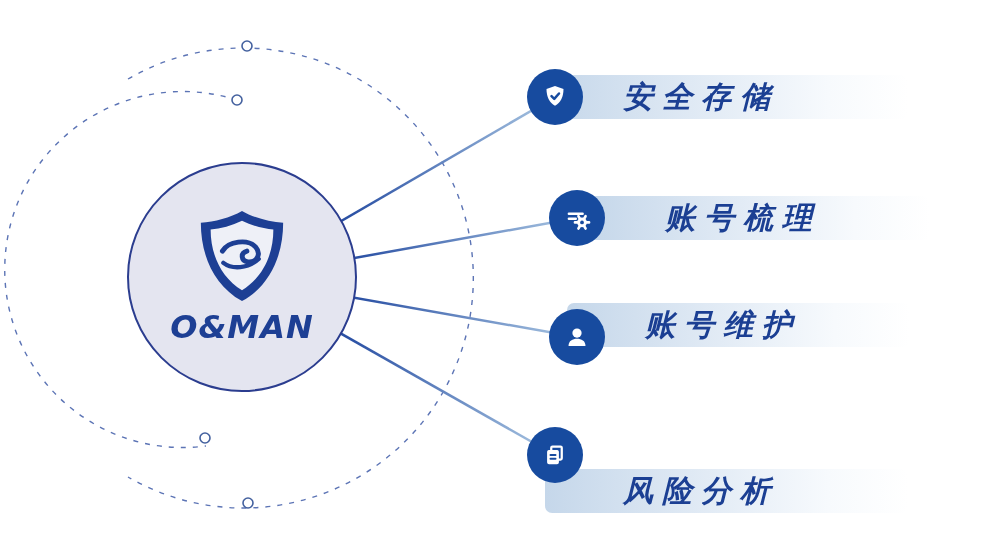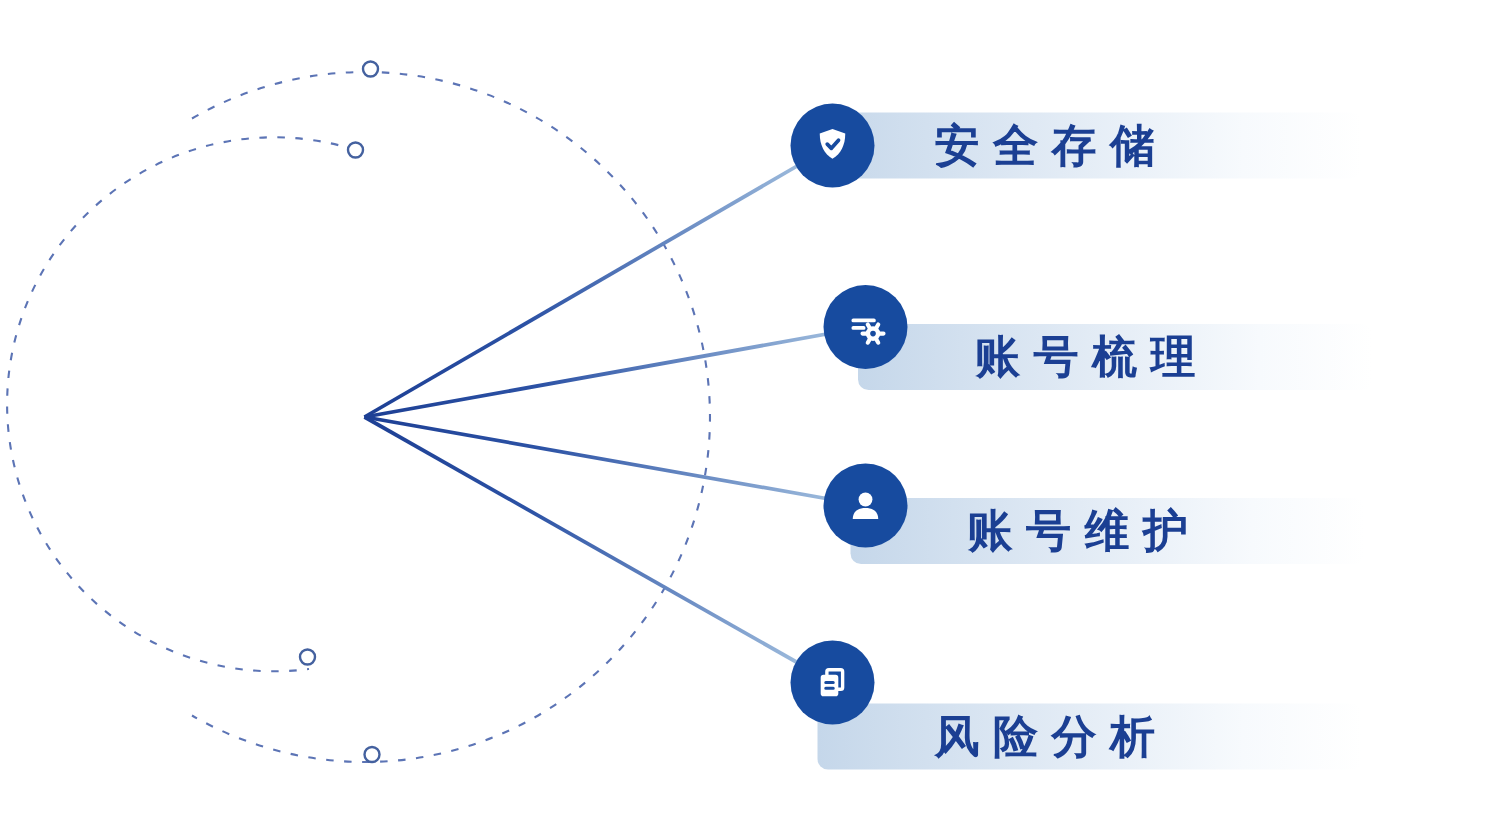--- a/index.html
+++ b/index.html
@@ -17,31 +17,31 @@
   .logo-text{
     font-size:32px;font-weight:bold;font-style:italic;color:#1d3f94;
     letter-spacing:1px;margin-top:2px;
   }
 
   
   .pill{
     position:absolute;height:44px;box-sizing:border-box;border-radius:7px;
     background:linear-gradient(90deg,#c5d7ea 0%,#dfe9f4 40%,#f7fafd 78%,#ffffff 100%);
     display:flex;align-items:center;padding-left:78px;
-    font-size:30px;font-weight:bold;color:#1b3f93;letter-spacing:9px;
+    font-size:30px;font-weight:bold;color:#1b3f93;letter-spacing:9px;font-style:italic;
   }
   .icon-circle{
     position:absolute;width:56px;height:56px;border-radius:50%;
     background:#174b9f;display:flex;align-items:center;justify-content:center;
   }
   .f1-pill{left:545px;top:75px;width:363px;}
   .f1-icon{left:527px;top:69px;}
-  .f2-pill{left:572px;top:196px;width:343px;margin-top:20px;}
+  .f2-pill{left:587px;top:196px;width:343px;}
   .f2-icon{left:549px;top:190px;}
-  .f3-pill{left:567px;top:332px;width:343px;}
+  .f3-pill{left:567px;top:303px;width:343px;}
   .f3-icon{left:549px;top:309px;}
   .f4-pill{left:545px;top:433px;width:363px;margin-top:36px;}
   .f4-icon{left:527px;top:427px;}
 </style>
 </head>
 <body>
 
 <div class="stage">
 
   <svg class="bg" width="1000" height="550" viewBox="0 0 1000 550">
@@ -75,20 +75,29 @@
     <circle cx="237" cy="100" r="5" fill="#ffffff" stroke="#44619f" stroke-width="1.6"></circle>
     <circle cx="205" cy="438" r="5" fill="#ffffff" stroke="#44619f" stroke-width="1.6"></circle>
     <circle cx="248" cy="503" r="5" fill="#ffffff" stroke="#44619f" stroke-width="1.6"></circle>
 
     <line x1="243" y1="278" x2="555" y2="97" stroke="url(#lg1)" stroke-width="2.5"></line>
     <line x1="243" y1="278" x2="577" y2="218" stroke="url(#lg2)" stroke-width="2.5"></line>
     <line x1="243" y1="278" x2="577" y2="337" stroke="url(#lg3)" stroke-width="2.5"></line>
     <line x1="243" y1="278" x2="555" y2="455" stroke="url(#lg4)" stroke-width="2.5"></line>
   </svg>
 
+  <div class="center-circle">
+    <svg width="100" height="98" viewBox="0 0 100 100">
+      <path d="M50 3 C62 10 78 14 92 15 C92 48 79 79 50 95 C21 79 8 48 8 15 C22 14 38 10 50 3 Z" fill="#1d3f94"></path>
+      <path d="M50 13 C60 18 72 21 82 22 C82 48 71 71 50 84 C29 71 18 48 18 22 C28 21 40 18 50 13 Z" fill="#eef0f7"></path>
+      <path d="M30 44 C36 34 56 31 64 40 C70 47 65 56 56 55 C49 54 48 46 55 44" fill="none" stroke="#1d3f94" stroke-width="5" stroke-linecap="round"></path>
+      <path d="M31 56 C40 63 56 62 67 52" fill="none" stroke="#1d3f94" stroke-width="4.5" stroke-linecap="round"></path>
+    </svg>
+    <div class="logo-text">O&amp;MAN</div>
+  </div>
 
   <div>
     <div class="pill f1-pill">
       <span>安全存储</span>
     </div>
     <div class="icon-circle f1-icon">
       <svg width="30" height="30" viewBox="0 0 24 24">
         <path d="M12 3.2 L18.8 5.6 C18.8 11.8 16.4 16.6 12 19 C7.6 16.6 5.2 11.8 5.2 5.6 Z" fill="#ffffff"></path>
         <path d="M9.2 11.3 L11.4 13.5 L15.2 9.2" fill="none" stroke="#174b9f" stroke-width="2" stroke-linecap="round" stroke-linejoin="round"></path>
       </svg>

